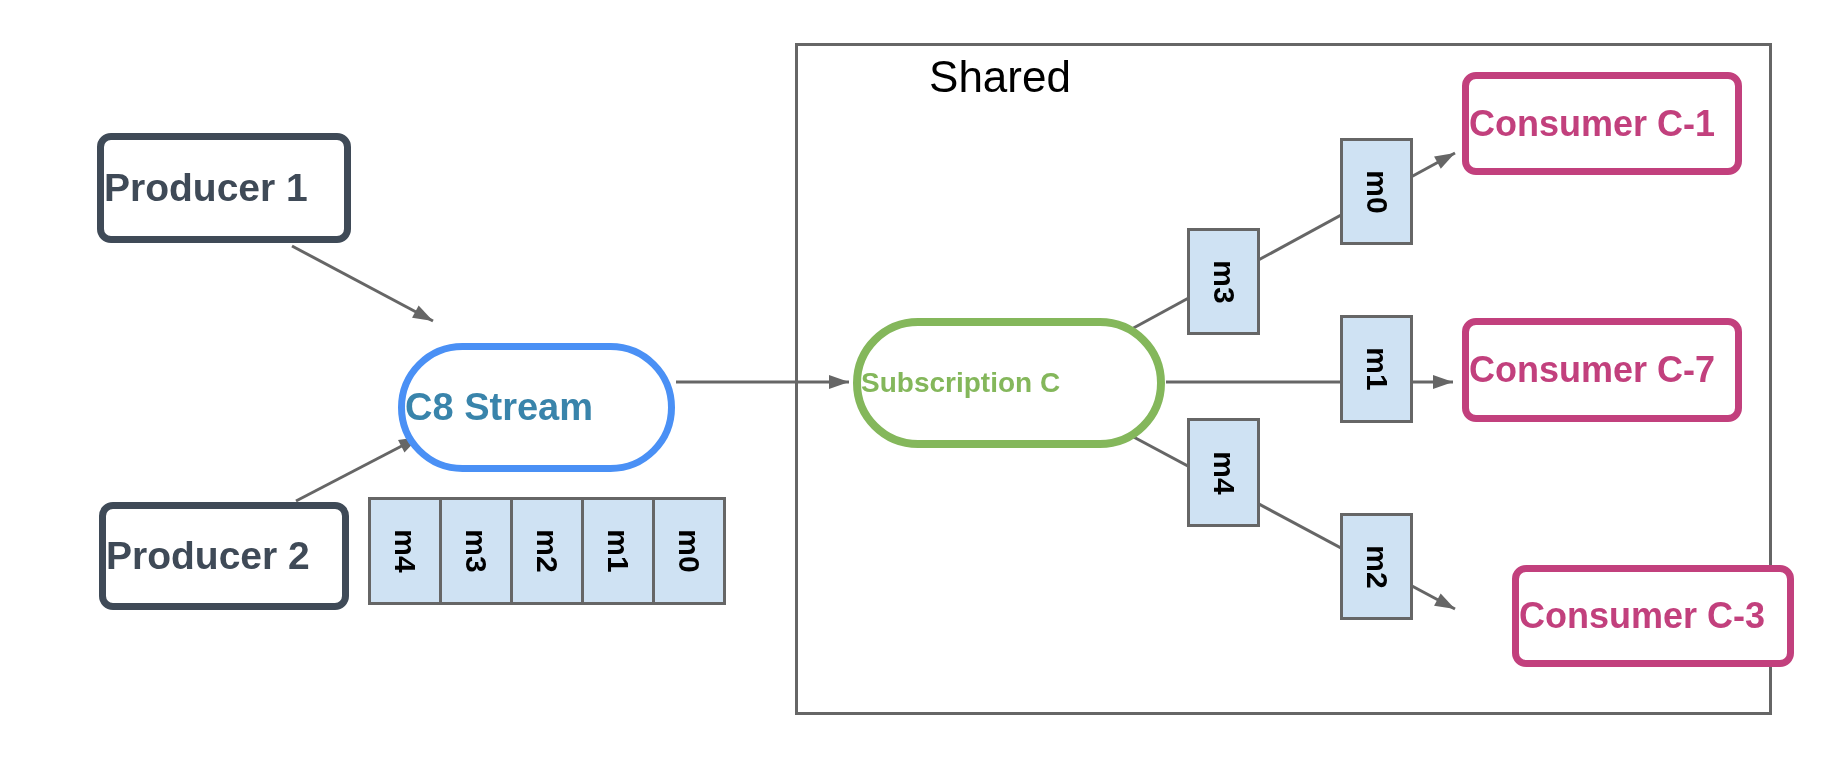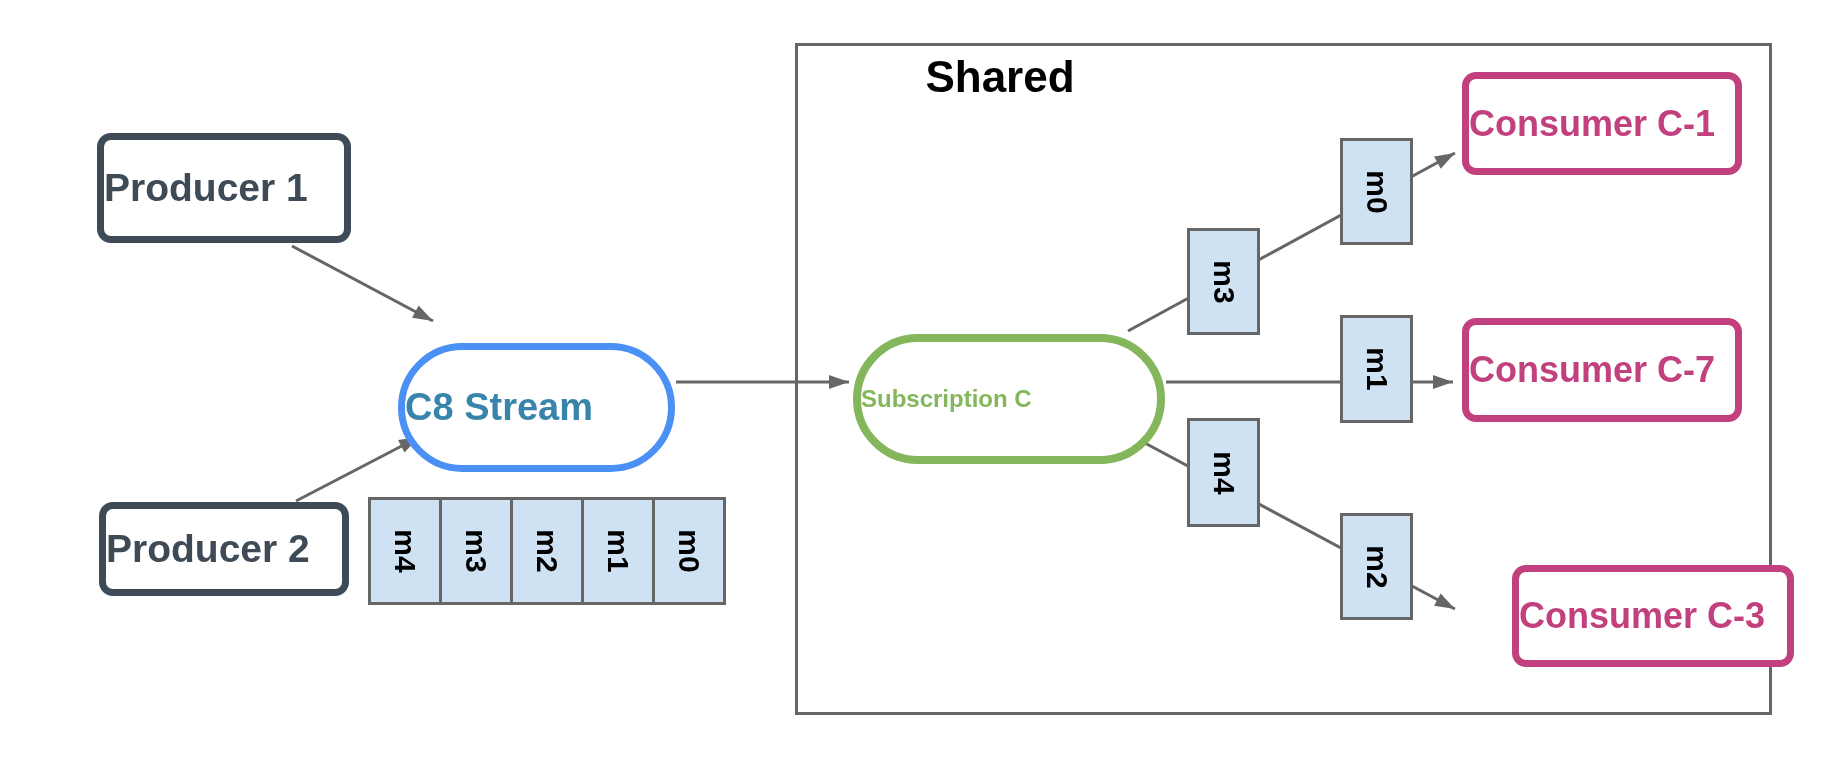--- a/index.html
+++ b/index.html
@@ -48,22 +48,21 @@
     border: 7px solid var(--stream-border, #4a90f5);
     border-radius: 70px;
     color: var(--stream-text, #3984ab);
     font-size: 38px;
     margin-top: 25px;
   }
   .pill-subscription {
     border: 8px solid var(--subscription-green, #84b75b);
     border-radius: 70px;
     color: var(--subscription-green, #84b75b);
-    font-size: 24px;
-    margin-top: 16px;
+    font-size: 28px;
   }
   .consumer {
     border: 7px solid var(--consumer-pink, #c2407d);
     border-radius: 14px;
     color: var(--consumer-pink, #c2407d);
     font-size: 36px;
   }
   .shared-panel {
     position: absolute;
     box-sizing: border-box;
@@ -71,21 +70,21 @@
     width: 977px; height: 672px;
     border: 3px solid var(--shared-border, #666);
     background: transparent;
   }
   .shared-title {
     position: absolute;
     left: 795px; top: 52px;
     width: 410px;
     text-align: center;
     font-size: 44px;
-    font-weight: bold;
+    font-weight: normal;
     color: var(--title-black, #000);
   }
   .mbox {
     position: absolute;
     box-sizing: border-box;
     width: 73px; height: 107px;
     background: var(--message-fill, #cfe2f3);
     border: 3px solid var(--message-border, #666);
     display: flex;
     align-items: center;
@@ -130,21 +129,21 @@
     <line class="connector" x1="296" y1="501" x2="419" y2="437" marker-end="url(#arrow)"></line>
     <line class="connector" x1="676" y1="382" x2="849" y2="382" marker-end="url(#arrow)"></line>
     <line class="connector" x1="1128" y1="331" x2="1455" y2="153" marker-end="url(#arrow)"></line>
     <line class="connector" x1="1166" y1="382" x2="1453" y2="382" marker-end="url(#arrow)"></line>
     <line class="connector" x1="1128" y1="434" x2="1455" y2="609" marker-end="url(#arrow)"></line>
   </svg>
 
   <div class="node producer" style="left:56px; top:133px; width:254px; height:110px;">
     <span>Producer 1</span>
   </div>
-  <div class="node producer" style="left:58px; top:502px; width:250px; height:94px;">
+  <div class="node producer" style="left:58px; top:502px; width:250px; height:108px;">
     <span>Producer 2</span>
   </div>
 
   <div class="node pill-stream" style="left:398px; top:318px; width:277px; height:129px;">
     <span>C8 Stream</span>
   </div>
 
   <div class="queue">
     <div class="qcell">
       <span class="vtext">m4</span>

